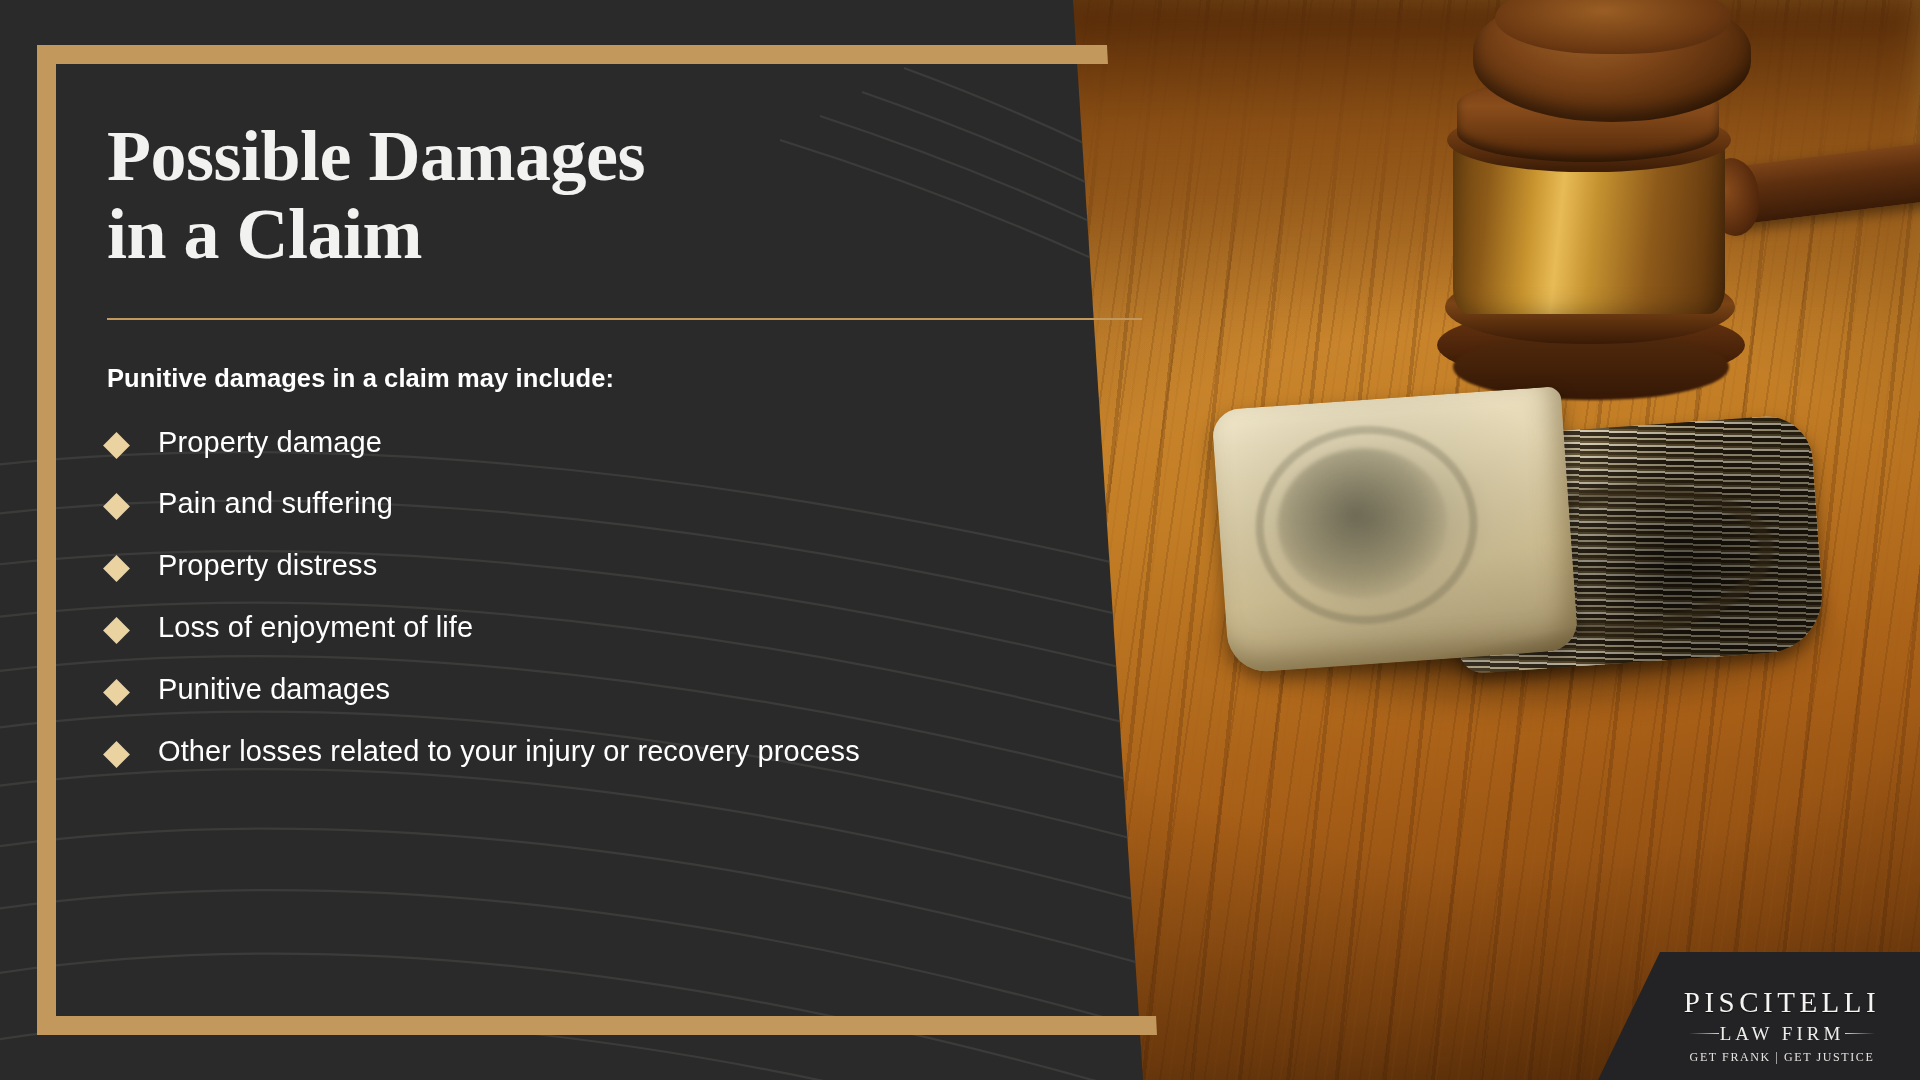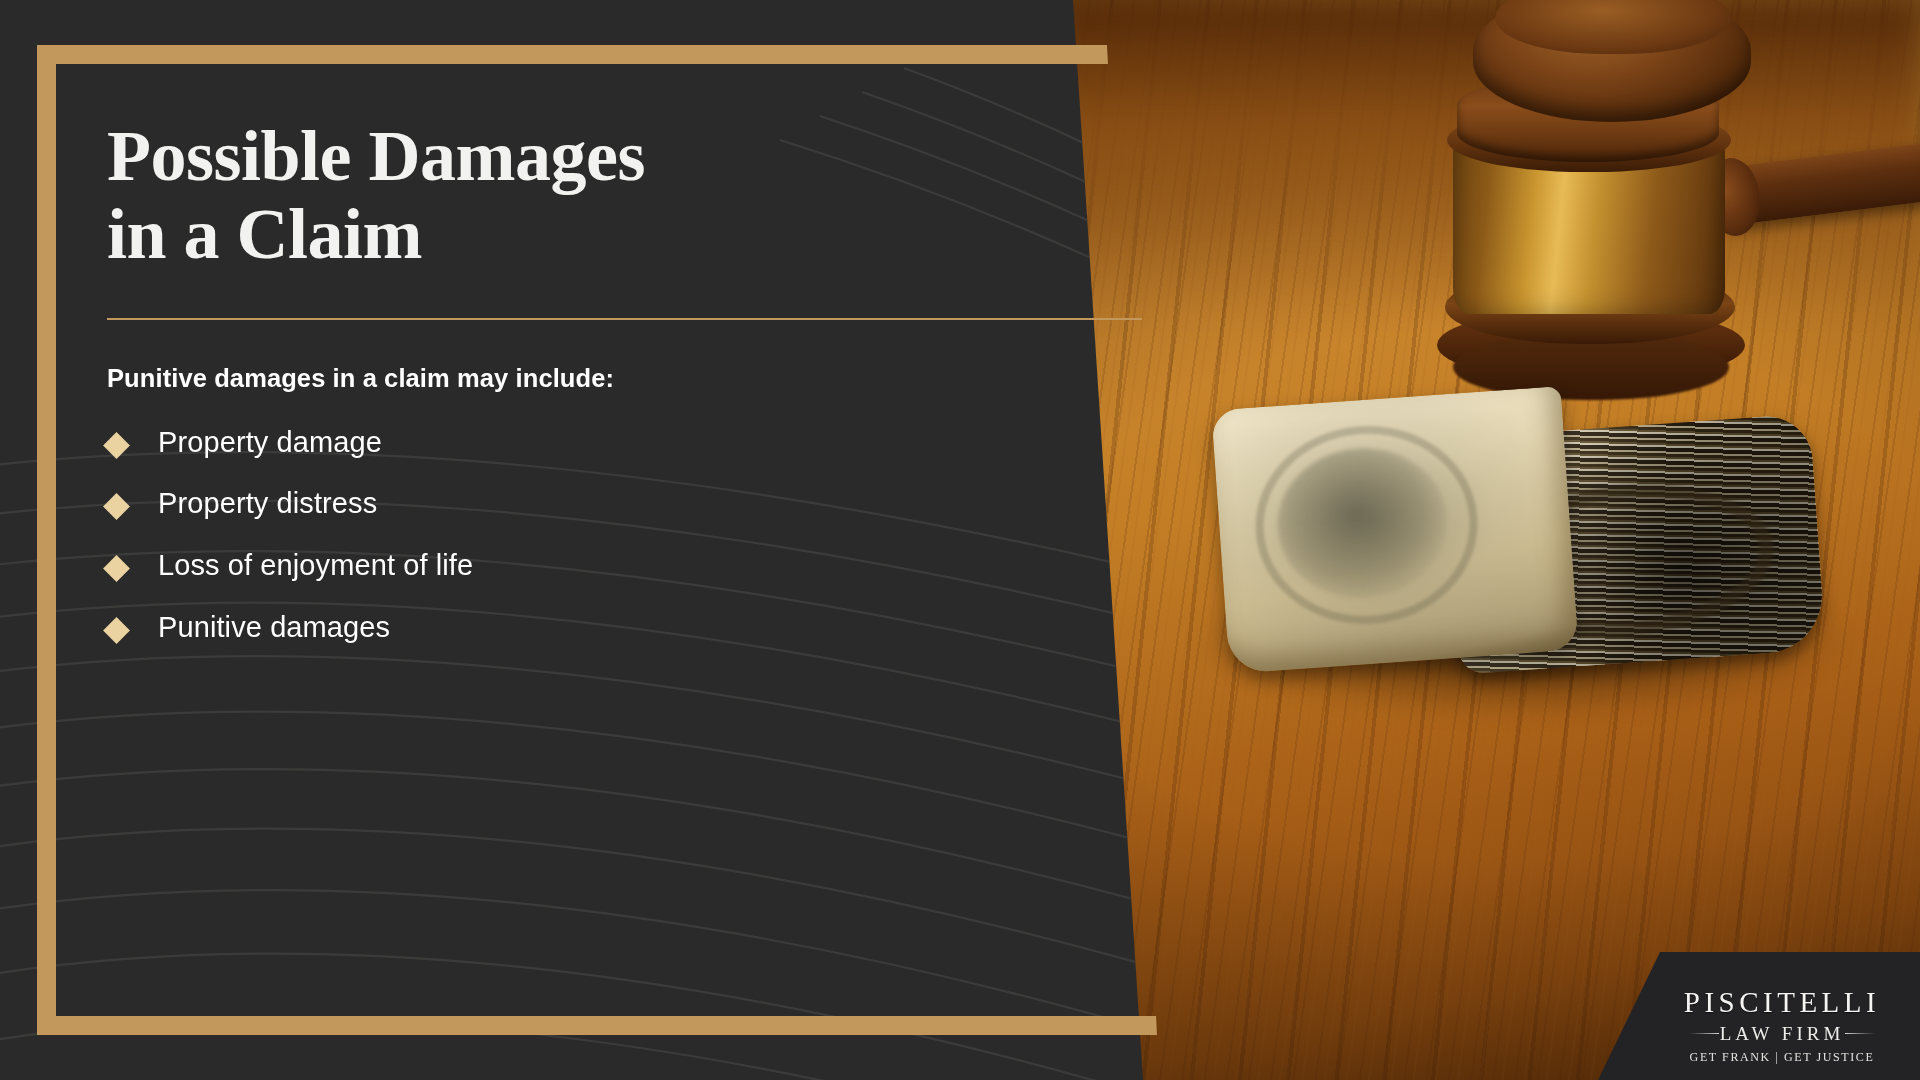--- a/index.html
+++ b/index.html
@@ -345,29 +345,37 @@
 
     <p class="lead">Punitive damages in a claim may include:</p>
 
     <ul class="bullets">
       <li class="bullet">
         <span class="bullet-marker"></span>
         <span class="bullet-text">Property damage</span>
       </li>
       <li class="bullet">
         <span class="bullet-marker"></span>
+        <span class="bullet-text">Pain and suffering</span>
+      </li>
+      <li class="bullet">
+        <span class="bullet-marker"></span>
         <span class="bullet-text">Property distress</span>
       </li>
       <li class="bullet">
         <span class="bullet-marker"></span>
         <span class="bullet-text">Loss of enjoyment of life</span>
       </li>
       <li class="bullet">
         <span class="bullet-marker"></span>
         <span class="bullet-text">Punitive damages</span>
+      </li>
+      <li class="bullet">
+        <span class="bullet-marker"></span>
+        <span class="bullet-text">Other losses related to your injury or recovery process</span>
       </li>
     </ul>
   </div>
 
   <div class="logo-panel">
     <div class="logo-main">PISCITELLI</div>
     <div class="logo-sub-row">
       <span class="logo-rule"></span>
       <span class="logo-sub">LAW FIRM</span>
       <span class="logo-rule right"></span>

